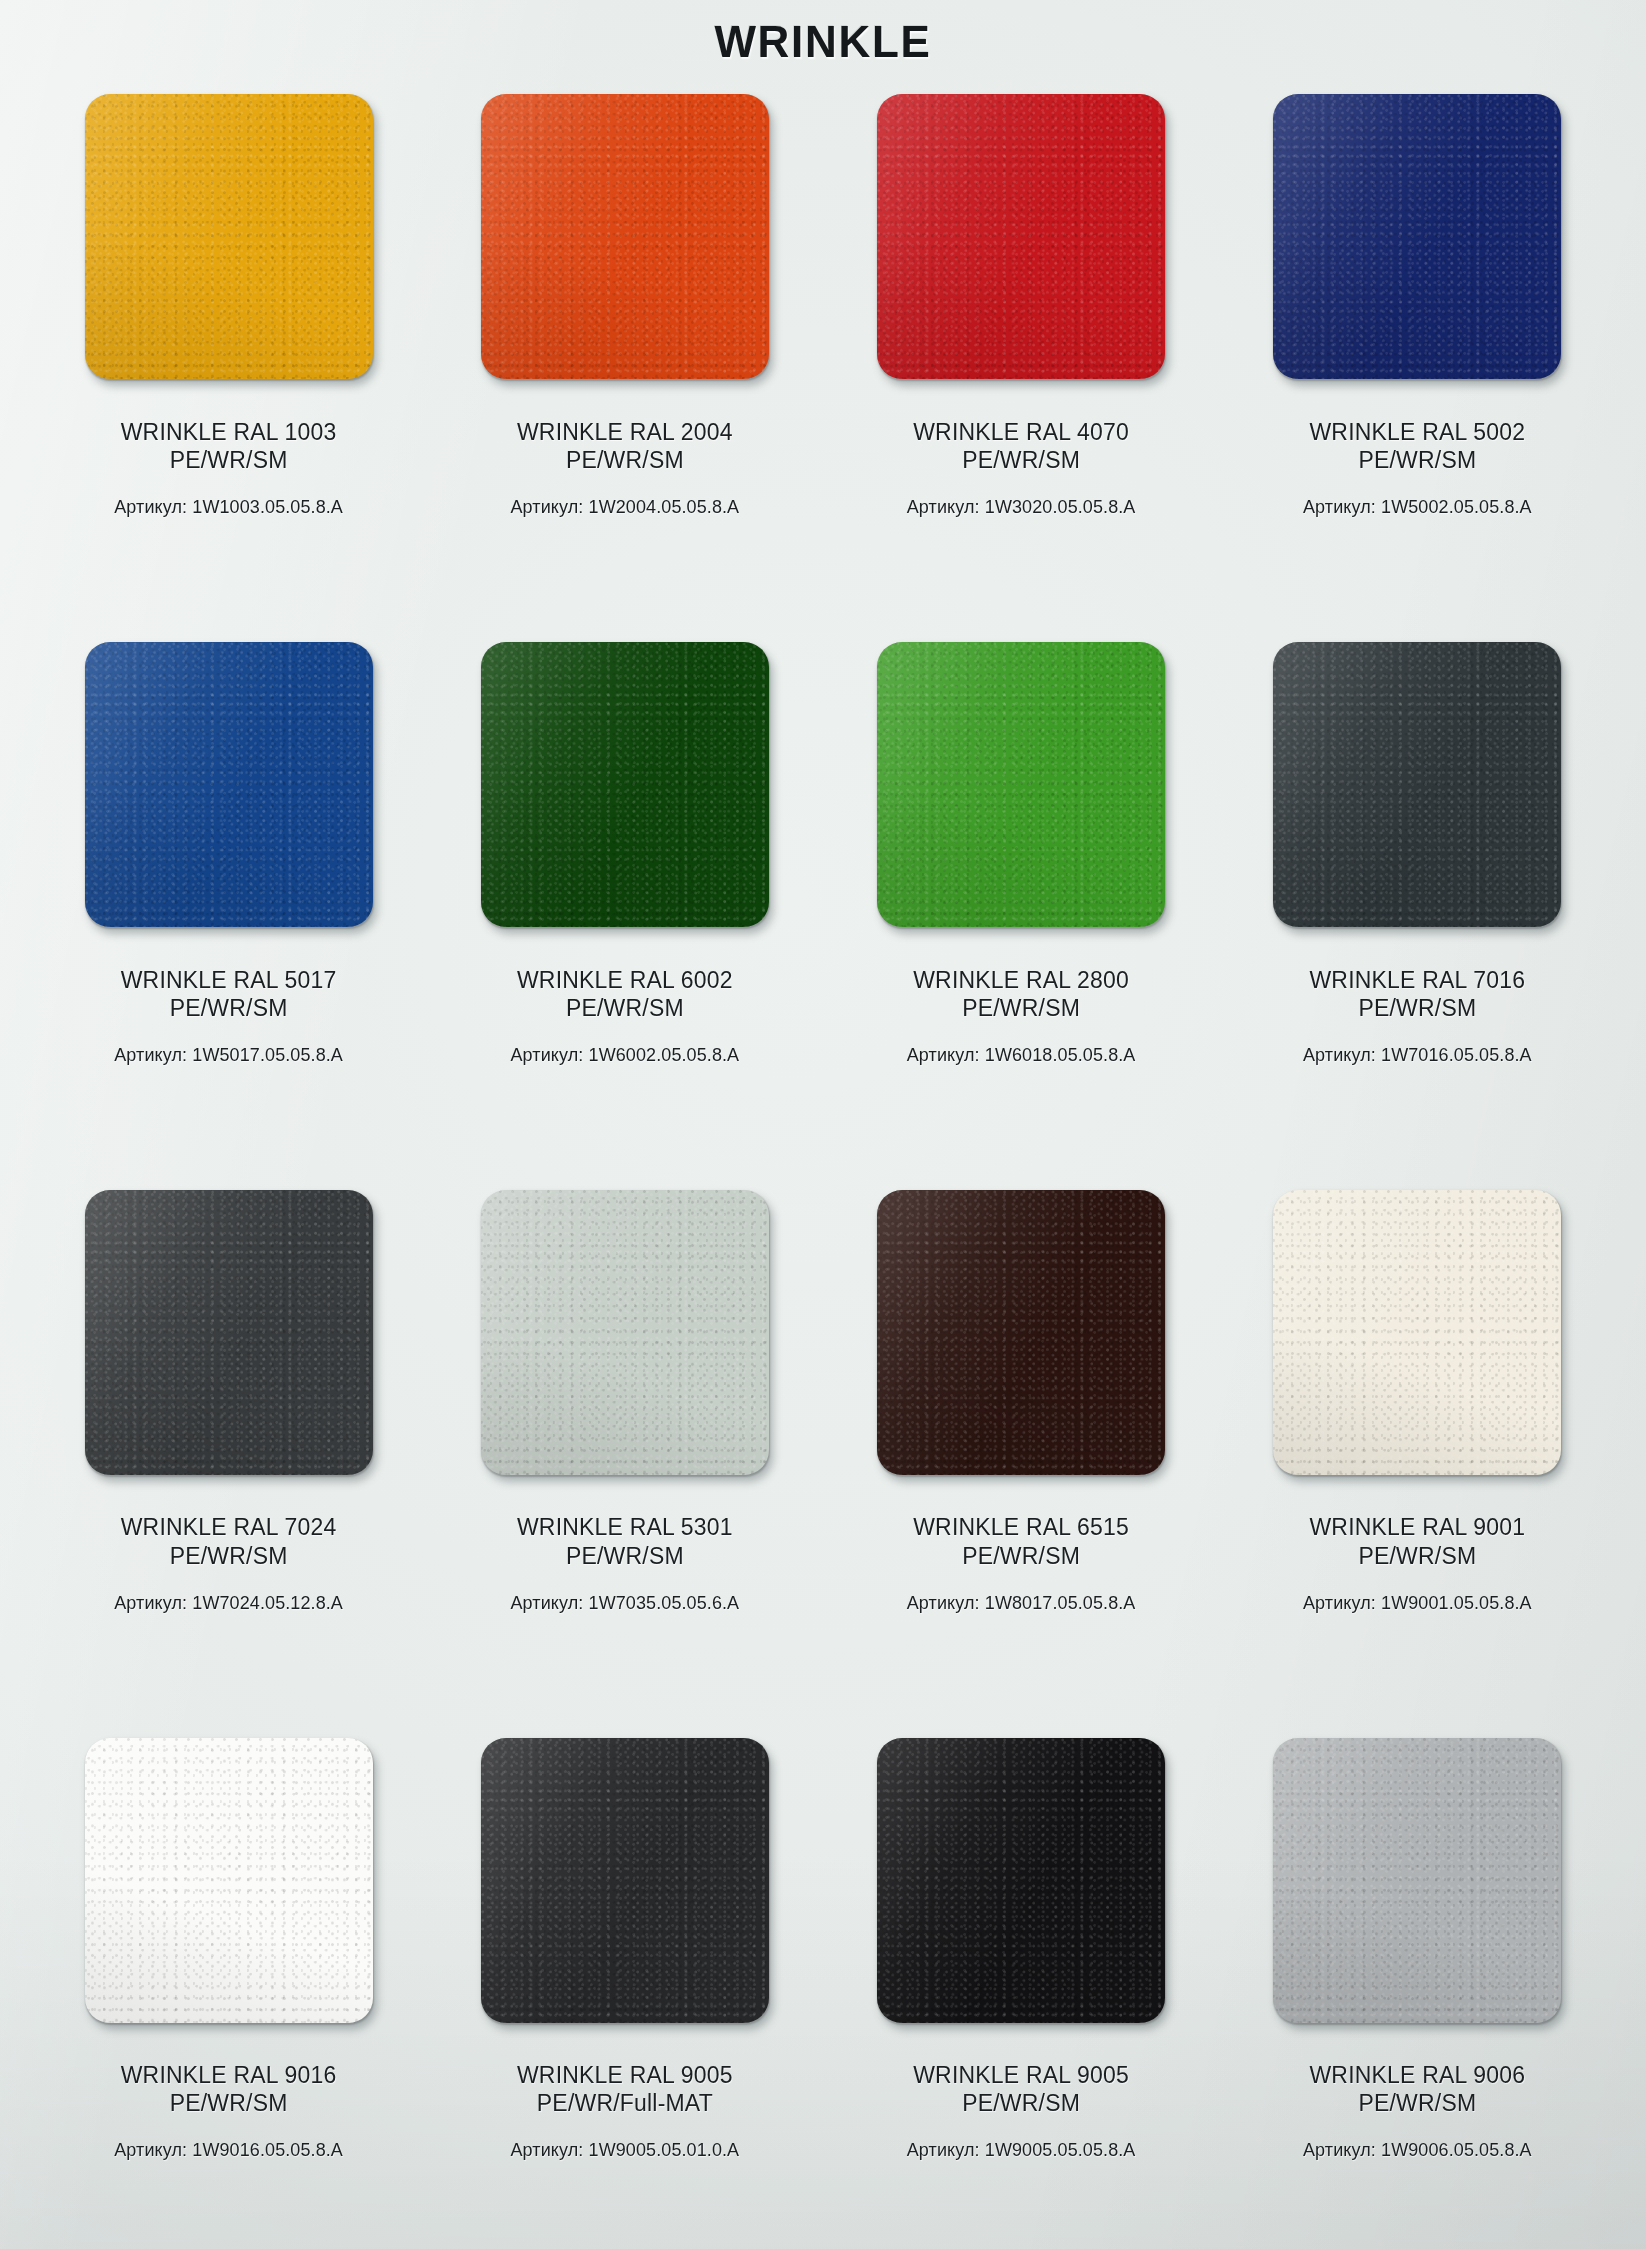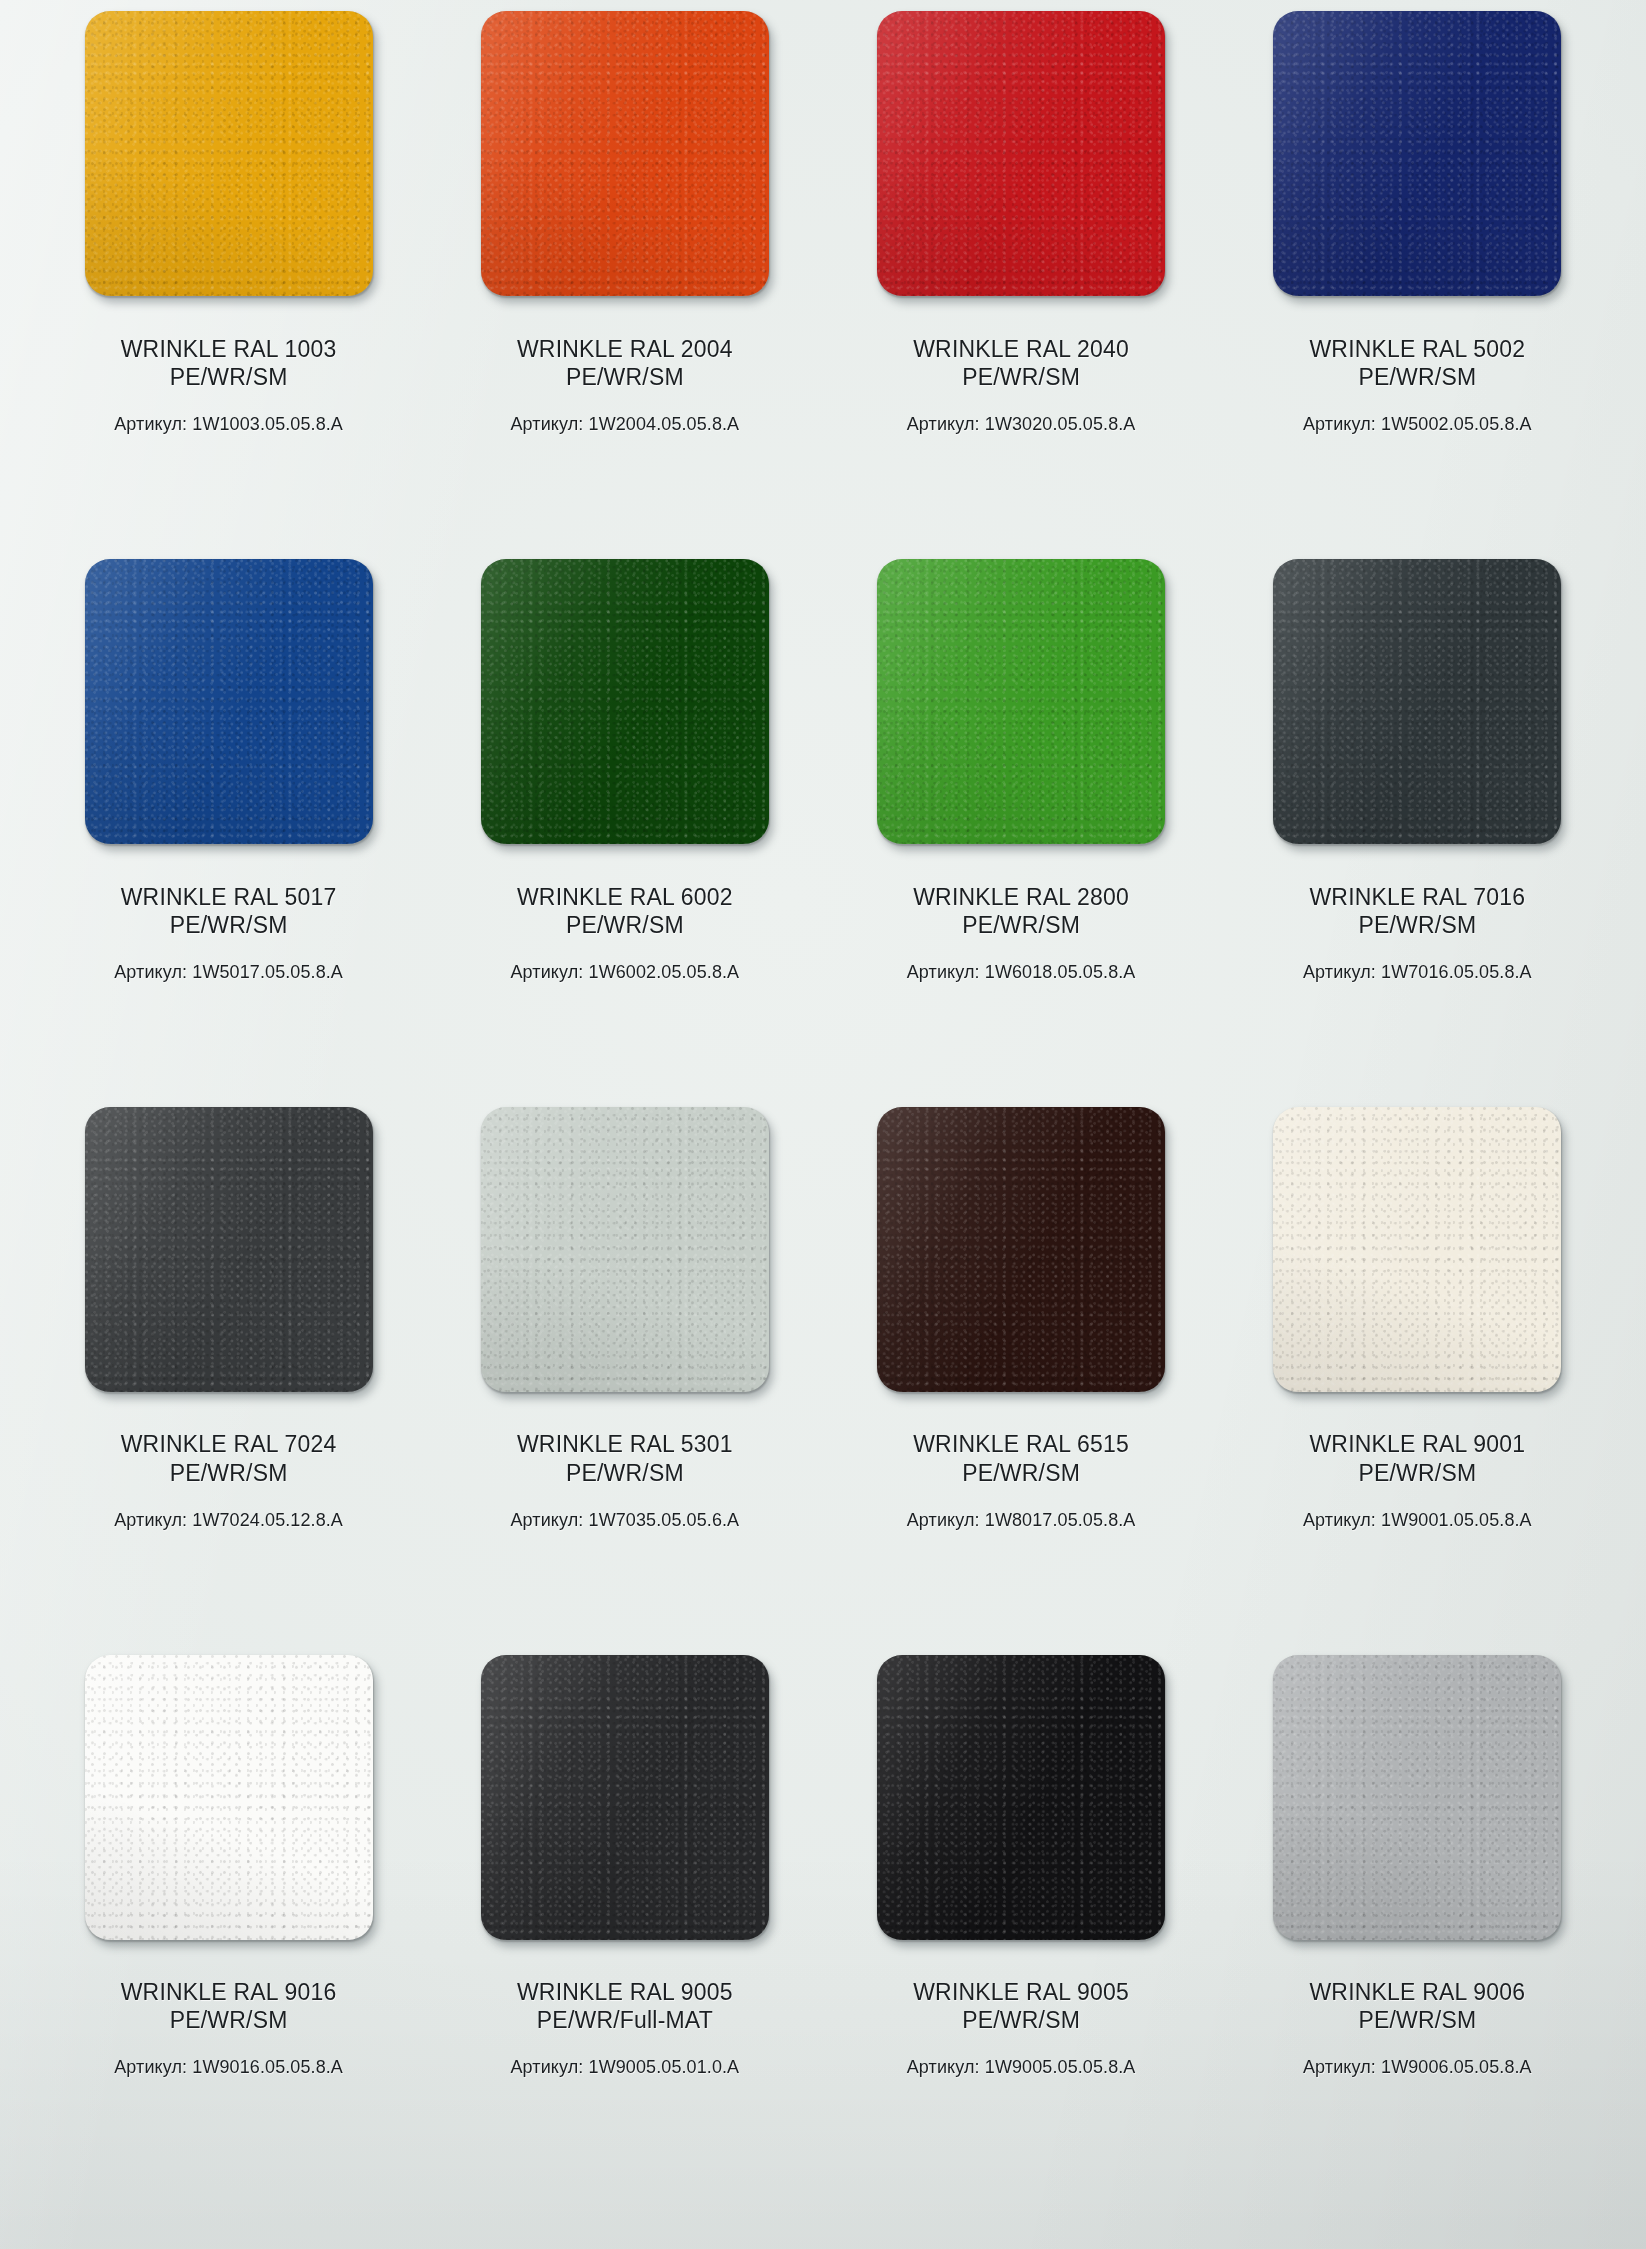--- a/index.html
+++ b/index.html
@@ -142,20 +142,23 @@
     text-shadow: 0.6px 1.1px 1.1px rgba(255,255,255,0.8);
   }
 </style>
 </head>
 <body>
 
 <div class="paper"></div>
 
 <div class="sheet">
 
+  <div class="title-bar">
+    <div class="title">WRINKLE</div>
+  </div>
 
   <div class="grid">
       <div class="cell">
         <div class="chip-wrap">
           <div class="chip" style="background: rgb(229, 165, 12);"></div>
         </div>
         <div class="caption">
           <div class="cap-name">WRINKLE RAL 1003</div>
           <div class="cap-finish">PE/WR/SM</div>
           <div class="cap-article">Артикул: 1W1003.05.05.8.A</div>
@@ -169,21 +172,21 @@
           <div class="cap-name">WRINKLE RAL 2004</div>
           <div class="cap-finish">PE/WR/SM</div>
           <div class="cap-article">Артикул: 1W2004.05.05.8.A</div>
         </div>
       </div>
       <div class="cell">
         <div class="chip-wrap">
           <div class="chip" style="background: rgb(196, 22, 28);"></div>
         </div>
         <div class="caption">
-          <div class="cap-name">WRINKLE RAL 2040</div>
+          <div class="cap-name">WRINKLE RAL 4070</div>
           <div class="cap-finish">PE/WR/SM</div>
           <div class="cap-article">Артикул: 1W3020.05.05.8.A</div>
         </div>
       </div>
       <div class="cell">
         <div class="chip-wrap">
           <div class="chip" style="background: rgb(21, 37, 107);"></div>
         </div>
         <div class="caption">
           <div class="cap-name">WRINKLE RAL 5002</div>

